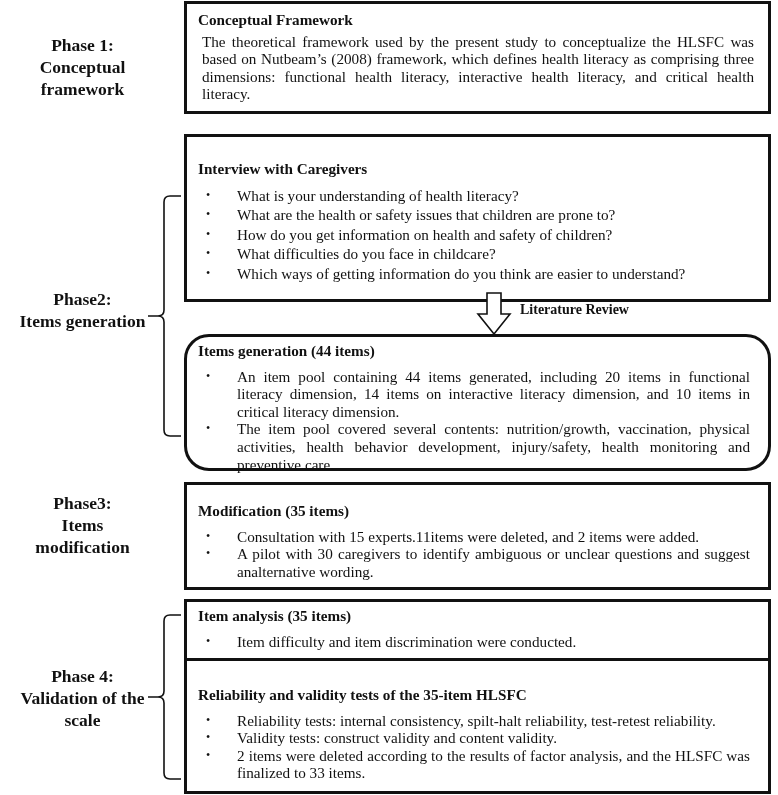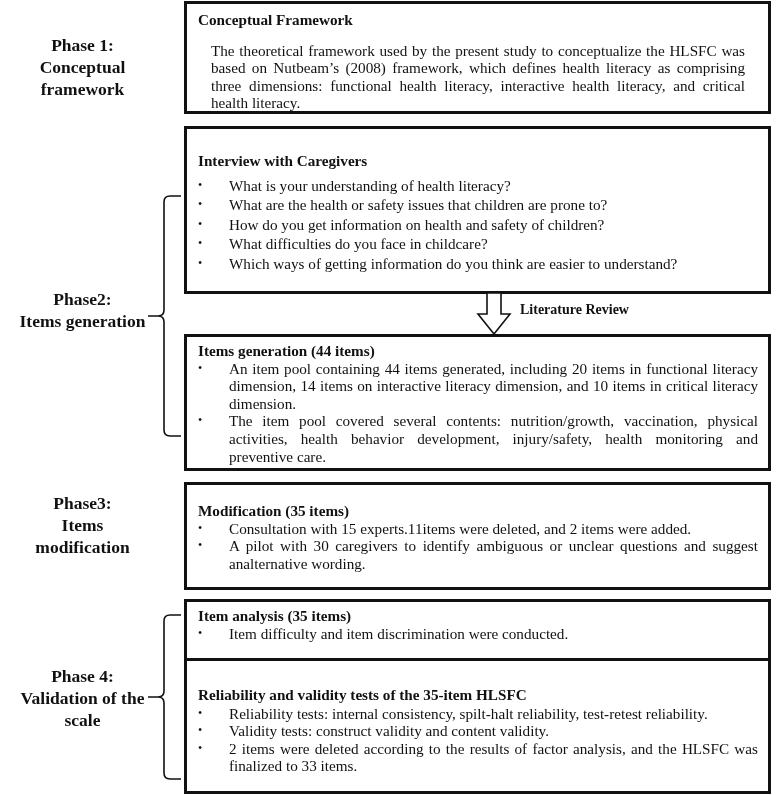--- a/index.html
+++ b/index.html
@@ -13,23 +13,23 @@
     text-align: center; font-weight: bold; font-size: 17.5px; line-height: 22px;
   }
   .phase-label span { display: block; }
   .box {
     position: absolute; left: 184px; width: 587px;
     border: 3.5px solid #111111; box-sizing: border-box;
     padding: 0 10px 14px 11px; background: #ffffff;
     font-size: 15.2px; line-height: 17.6px;
   }
   .box-title { font-weight: bold; display: block; }
-  .box p { margin: 13px; }
+  .box p { margin: 4px; }
   .justify { text-align: justify; text-align-last: left; }
-  ul.bl { list-style: none; margin: 0; padding: 0; }
+  ul.bl { list-style: none; margin: 8px; padding: 0; }
   ul.bl li { position: relative; padding-left: 31px; text-align: justify; }
   ul.bl li::before {
     content: "\2022"; position: absolute; left: 0; top: 0; font-size: 12px;
   }
   .brace { position: absolute; }
   .arrow { position: absolute; }
   .arrow-label {
     position: absolute; left: 520px; top: 302px; font-weight: bold; font-size: 14px;
   }
   b.inline-bold { font-weight: normal; }
@@ -66,37 +66,37 @@
 
 <svg class="brace" style="left:144px; top:610px;" width="40" height="176" viewBox="0 0 40 176">
   <path d="M37 5 H26 Q20 5 20 11 V81 Q20 87 14 87 H4 M14 87 Q20 87 20 93 V163 Q20 169 26 169 H37" fill="none" stroke="#111" stroke-width="1.6"></path>
 </svg>
 
 <div class="box" style="top:1px; height:113px; padding-top:7px;">
   <span class="box-title">Conceptual Framework</span>
   <p class="justify">The theoretical framework used by the present study to conceptualize the HLSFC was based on Nutbeam’s (2008) framework, which defines health literacy as comprising three dimensions: functional health literacy, interactive health literacy, and critical health literacy.</p>
 </div>
 
-<div class="box" style="top:126px; height:168px; padding-top:23px;">
+<div class="box" style="top:134px; height:168px; padding-top:23px;">
   <span class="box-title" style="margin-bottom:6px;">Interview with Caregivers</span>
   <ul class="bl" style="line-height:19.5px;">
     <li>What is your understanding of health literacy?</li>
     <li>What are the health or safety issues that children are prone to?</li>
     <li>How do you get information on health and safety of children?</li>
     <li>What difficulties do you face in childcare?</li>
     <li>Which ways of getting information do you think are easier to understand?</li>
   </ul>
 </div>
 
 <svg class="arrow" style="left:476px; top:292px;" width="36" height="44" viewBox="0 0 36 44">
   <path d="M11 1 V22 H2 L18 42 L34 22 H25 V1 Z" fill="#ffffff" stroke="#111" stroke-width="1.6" stroke-linejoin="miter"></path>
 </svg>
 <div class="arrow-label">Literature Review</div>
 
-<div class="box" style="top:334px; height:137px; padding-top:5px;">
+<div class="box" style="top:334px; height:137px; padding-top:5px;border-radius:25px;">
   <span class="box-title">Items generation (44 items)</span>
   <ul class="bl">
     <li>An item pool containing 44 items generated, including 20 items in functional literacy dimension, 14 items on interactive literacy dimension, and 10 items in critical literacy dimension.</li>
     <li>The item pool covered several contents: nutrition/growth, vaccination, physical activities, health behavior development, injury/safety, health monitoring and preventive care.</li>
   </ul>
 </div>
 
 <div class="box" style="top:482px; height:108px; padding-top:17px;">
   <span class="box-title">Modification (35 items)</span>
   <ul class="bl">

